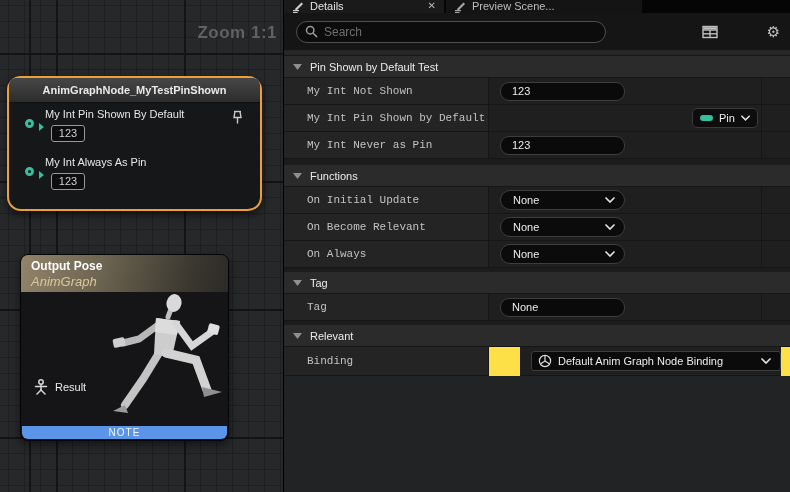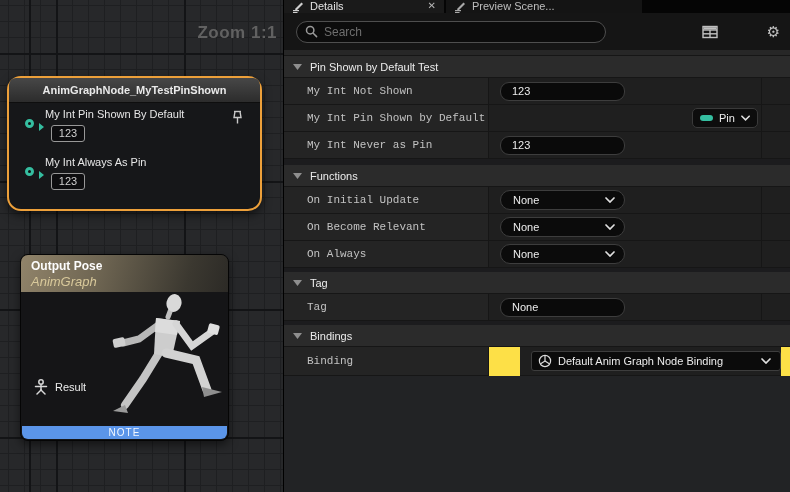--- a/index.html
+++ b/index.html
@@ -379,21 +379,21 @@
         </div>
         <div class="pcell-right"></div>
       </div>
 
       <div class="cat-gap"></div>
 
       <div class="cat">
         <svg width="9" height="6" viewBox="0 0 9 6">
             <path d="M0 0 H9 L4.5 6 Z" fill="#8f8f8f"></path>
           </svg>
-        <span>Bindings</span>
+        <span>Relevant</span>
       </div>
       <div class="prow tall">
         <div class="pcell-label">
             <span>Binding</span>
           </div>
         <div class="pcell-value">
           <div class="combo wide">
             <svg width="14" height="14" viewBox="0 0 14 14">
               <circle cx="7" cy="7" r="5.6" fill="none" stroke="#dcdcdc" stroke-width="1.2"></circle>
               <g stroke="#dcdcdc" stroke-width="1.2">

